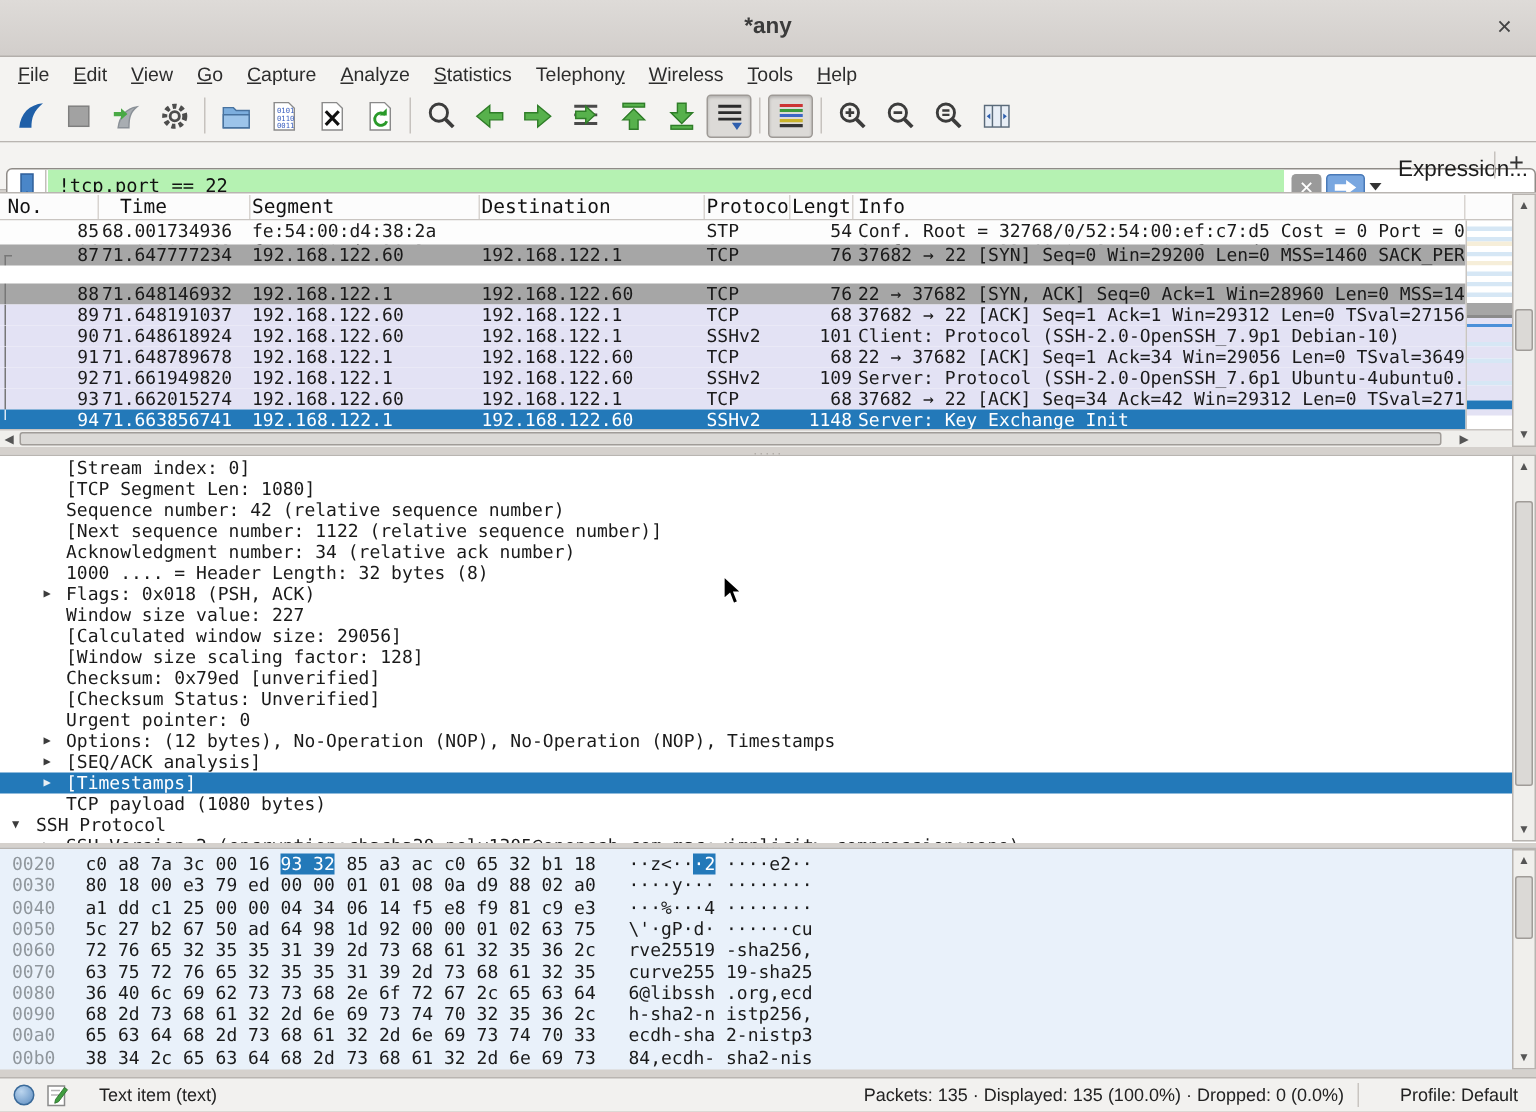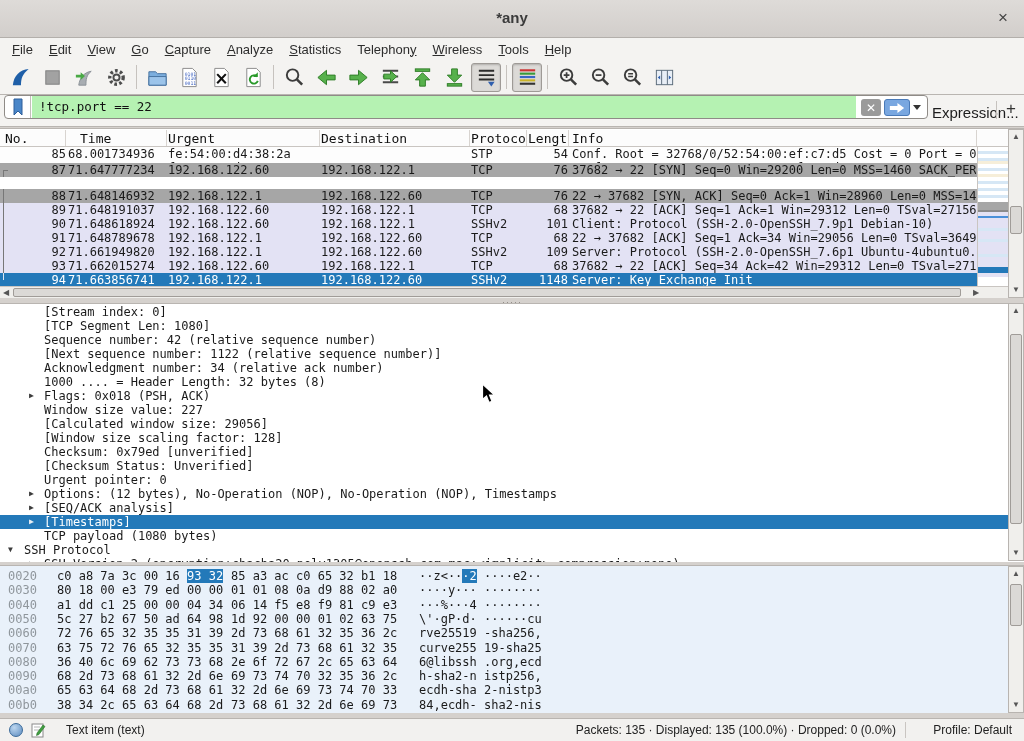--- a/index.html
+++ b/index.html
@@ -19,21 +19,21 @@
 
   
   #toolbar{position:absolute;left:0;top:60px;width:1024px;height:35px;background:#f4f3f1;border-bottom:1px solid #b9b5b1;display:flex;align-items:center;padding-left:4px}
   .tbtn{width:30px;height:29px;margin:0 1px;border:1px solid transparent;border-radius:3px;display:flex;align-items:center;justify-content:center;background:transparent}
   .tbtn svg{width:23px;height:23px}
   .tbtn.pressed{background:#dcdad7;border:1px solid #9e9a96;box-shadow:inset 0 1px 2px rgba(0,0,0,.2)}
   .tsep{width:1px;height:24px;background:#c6c2be;margin:0 4px}
 
   
   #filterbar{position:absolute;left:0;top:95px;width:1024px;height:32px;background:#f4f3f1;border-bottom:1px solid #b9b5b1}
-  #filterfield{position:absolute;left:4px;top:0;width:924px;height:24px;background:#fff;border:1px solid #8f8b87;border-radius:4px;overflow:hidden}
+  #filterfield{position:absolute;left:4px;top:17px;width:1020px;height:24px;background:#fff;border:1px solid #8f8b87;border-radius:4px;overflow:hidden}
   #bookmark-btn{position:absolute;left:0;top:0;width:26px;height:22px;border-right:1px solid #c3bfbb;display:flex;align-items:center;justify-content:center}
   #filter-text{position:absolute;left:27px;top:0;width:824px;height:22px;background:#b5f2b2;font-size:12.5px;line-height:22px;padding-left:7px;color:#111}
   #clear-btn{position:absolute;left:856px;top:3px;width:20px;height:17px;background:#9a9a9a;border-radius:3px;display:flex;align-items:center;justify-content:center;color:#fff;font-size:12px;font-weight:bold}
   #apply-btn{position:absolute;left:879px;top:3px;width:26px;height:17px;background:#79a7e0;border:1px solid #4a7ab8;border-radius:3px;display:flex;align-items:center;justify-content:center}
   #filter-caret{position:absolute;left:908px;top:9px;width:0;height:0;border-left:4px solid transparent;border-right:4px solid transparent;border-top:5px solid #333}
   #expression-label{position:absolute;left:932px;top:9px;font-size:15px;color:#1d1d1d}
   #filter-sep{position:absolute;left:996px;top:6px;width:1px;height:18px;background:#c6c2be}
   #add-filter-btn{position:absolute;left:1002px;top:4px;width:18px;height:22px;font-size:17px;color:#333;text-align:center}
 
   
@@ -265,21 +265,21 @@
   </div>
   <div id="expression-label">Expression...</div>
   <div id="filter-sep"></div>
   <div id="add-filter-btn">+</div>
 </div>
 
 <div id="packetlist" class="mono">
   <div id="pl-header">
       <div class="hcell" style="left: 0px; width: 66px; padding-left: 5px;">No.</div>
       <div class="hcell" style="left: 65px; width: 102px; padding-left: 15px;">Time</div>
-      <div class="hcell" style="left: 165px; width: 155px; padding-left: 3px;">Urgent</div>
+      <div class="hcell" style="left: 165px; width: 155px; padding-left: 3px;">Segment</div>
       <div class="hcell" style="left: 318px; width: 152px; padding-left: 3px;">Destination</div>
       <div class="hcell" style="left: 468px; width: 59px; padding-left: 3px;">Protocol</div>
       <div class="hcell" style="left: 525px; width: 44px; padding-left: 3px;">Length</div>
       <div class="hcell" style="left: 569px; width: 408px; padding-left: 3px;">Info</div>
     </div>
   <div id="pl-rows">
       <div class="prow c-stp" style="top: 18px;">
         <span style="left: 2px; width: 64px; text-align: right;">85</span>
         <span style="left: 68px; width: 98px;">68.001734936</span>
         <span style="left: 168px; width: 151px;">fe:54:00:d4:38:2a</span>

